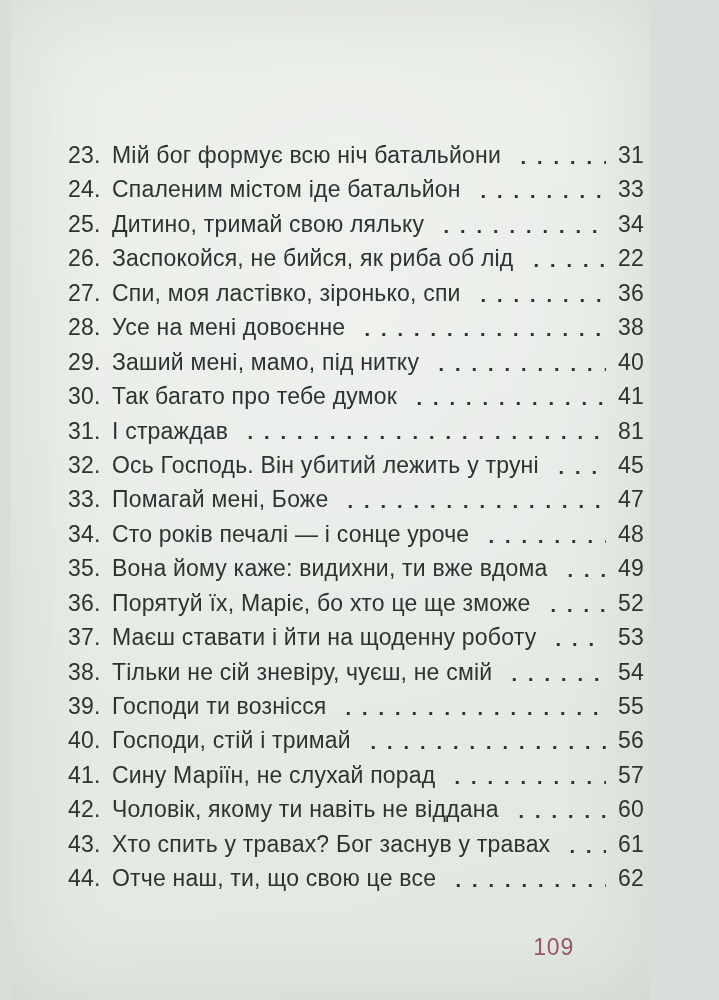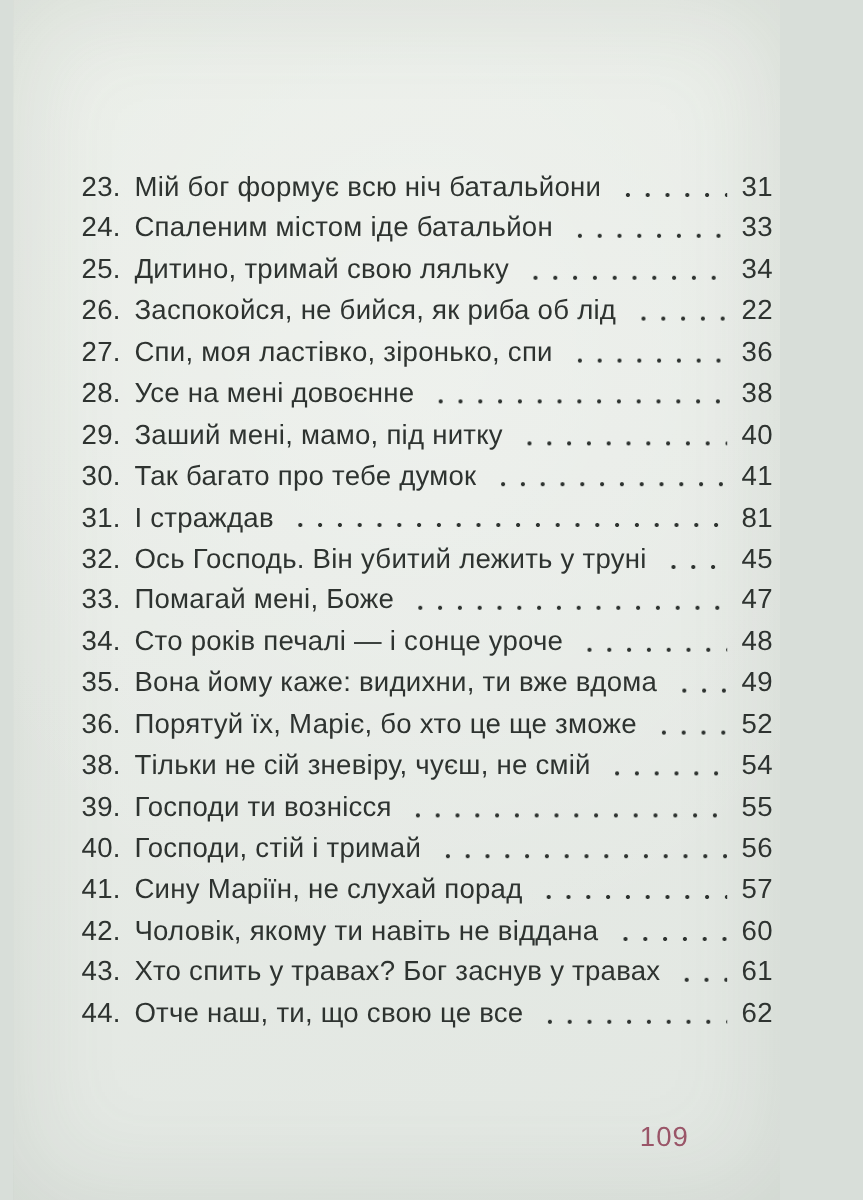--- a/index.html
+++ b/index.html
@@ -165,20 +165,26 @@
     <span class="pg">49</span>
   </div>
 
   <div class="row">
     <span class="num">36.</span>
     <span class="title">Порятуй їх, Маріє, бо хто це ще зможе</span>
     <span class="leader"></span>
     <span class="pg">52</span>
   </div>
 
+  <div class="row">
+    <span class="num">37.</span>
+    <span class="title">Маєш ставати і йти на щоденну роботу</span>
+    <span class="leader"></span>
+    <span class="pg">53</span>
+  </div>
 
   <div class="row">
     <span class="num">38.</span>
     <span class="title">Тільки не сій зневіру, чуєш, не смій</span>
     <span class="leader"></span>
     <span class="pg">54</span>
   </div>
 
   <div class="row">
     <span class="num">39.</span>

